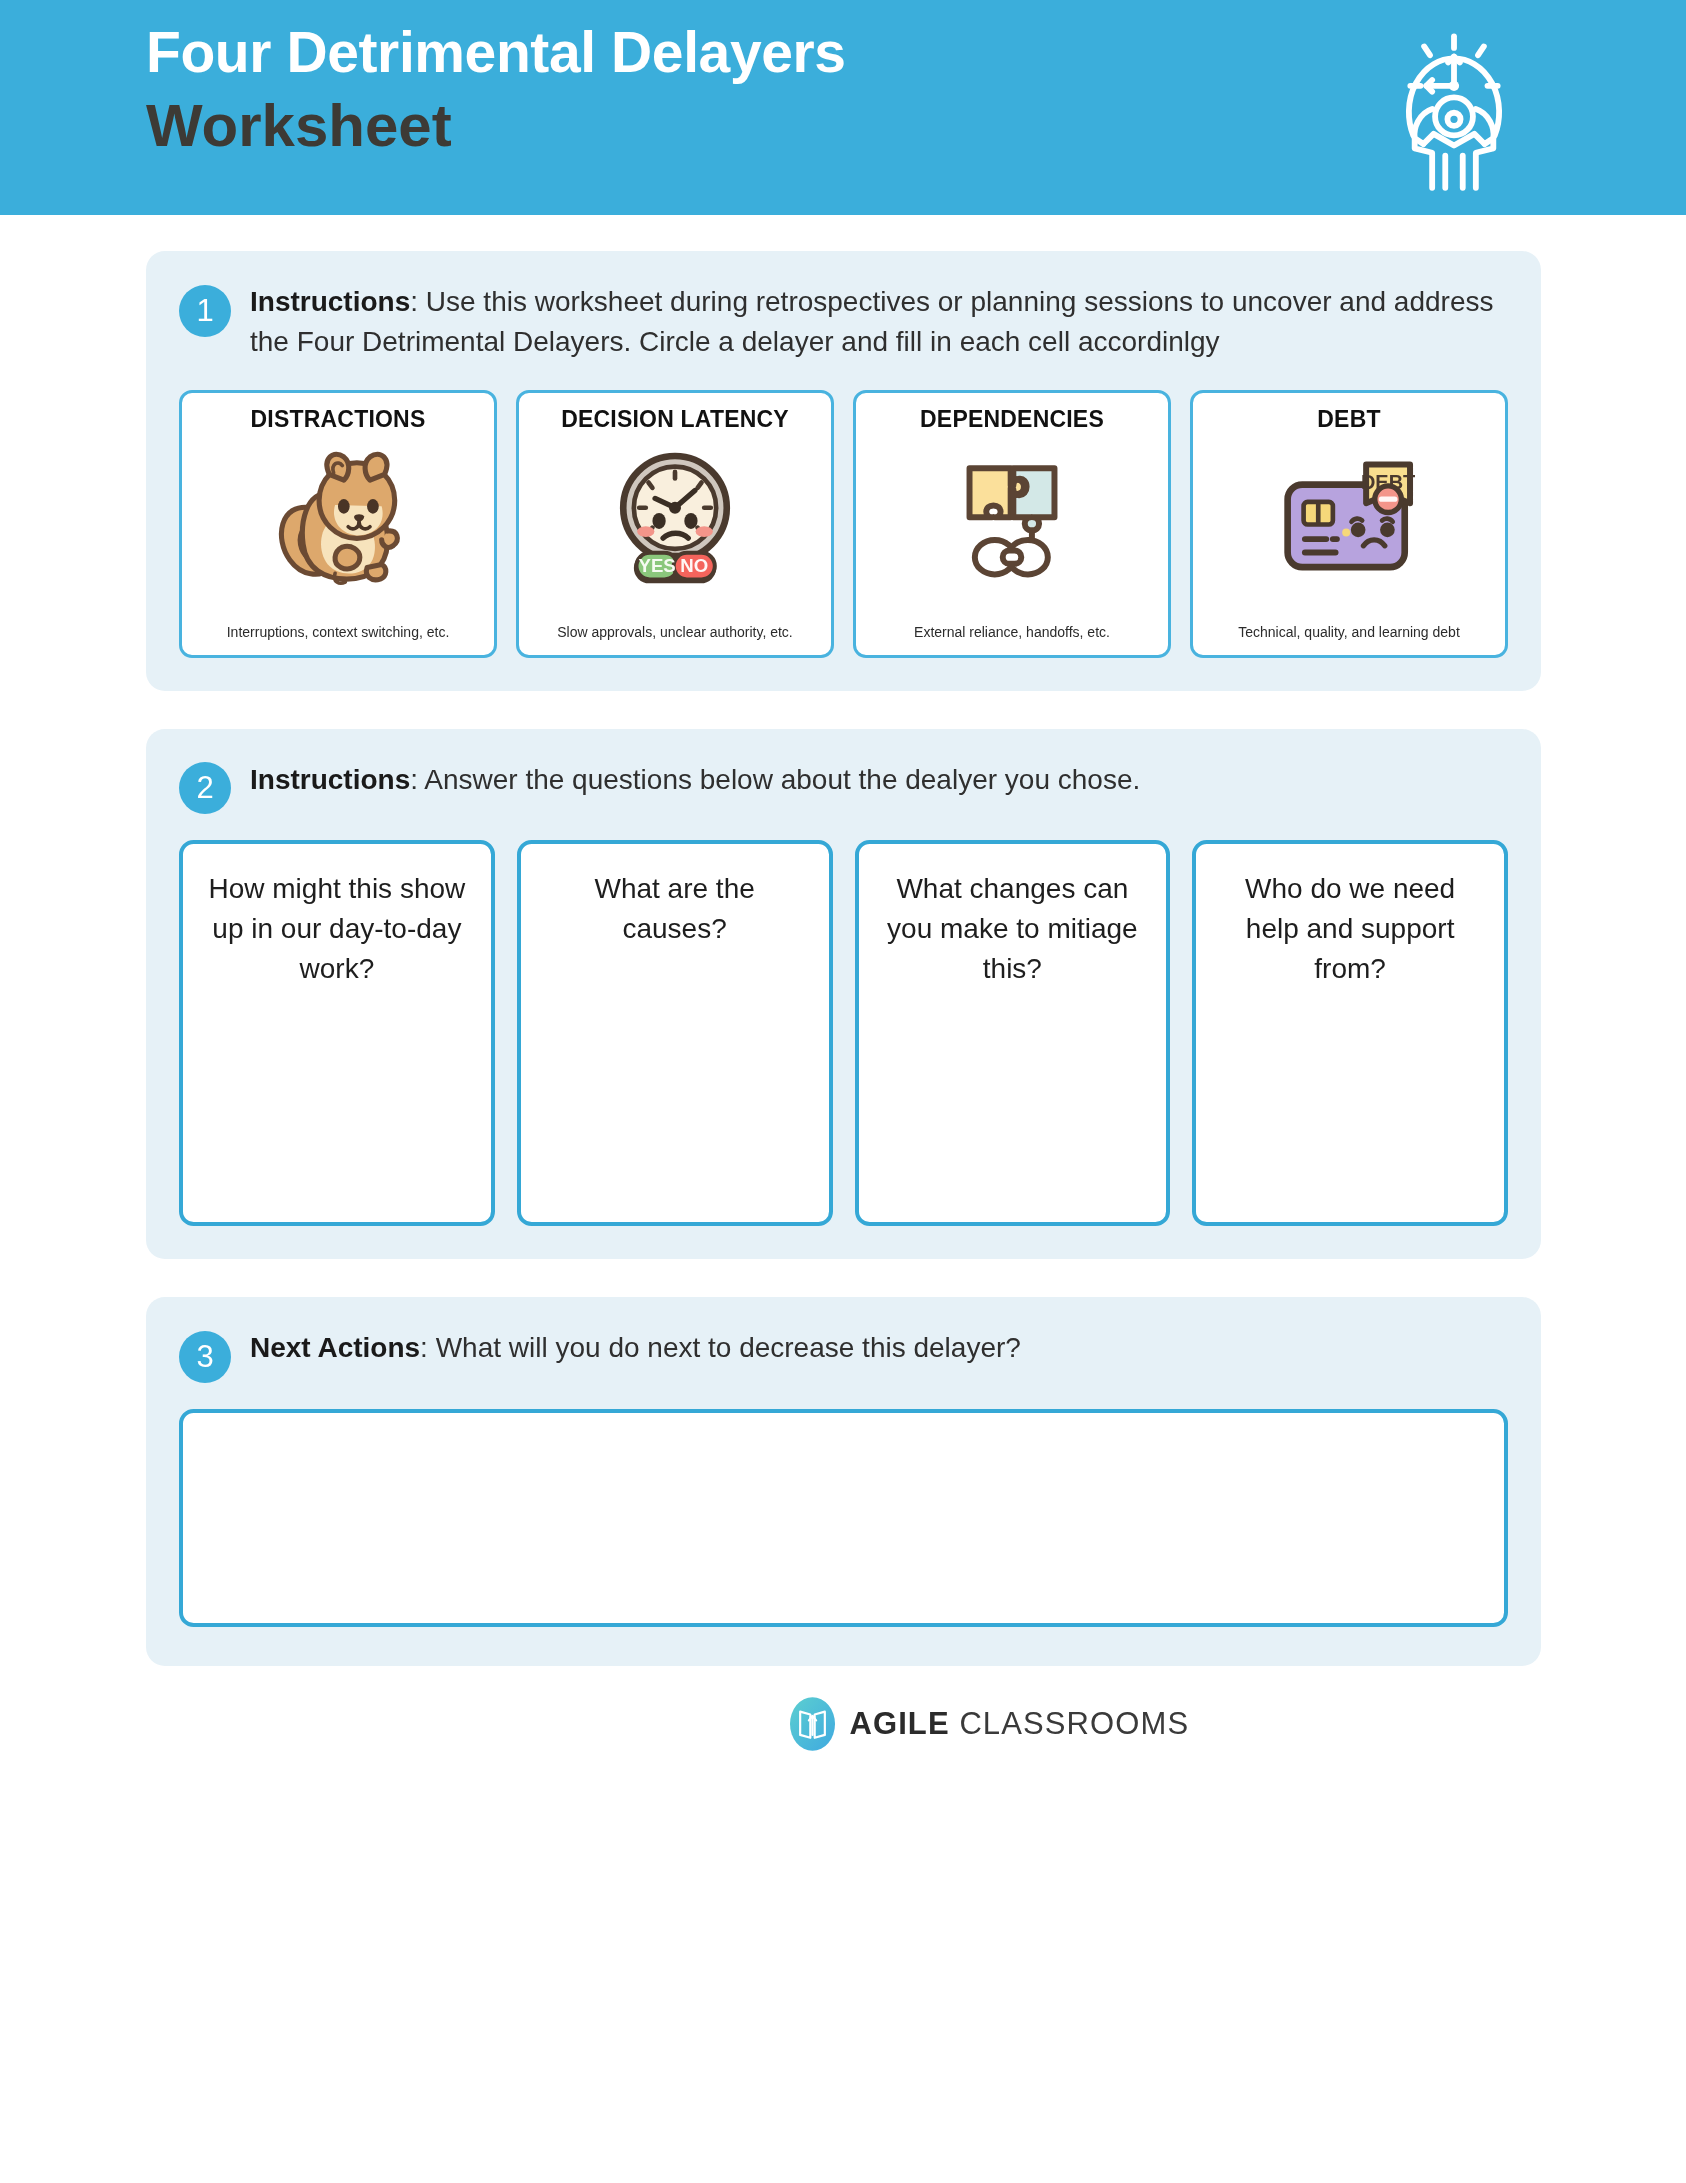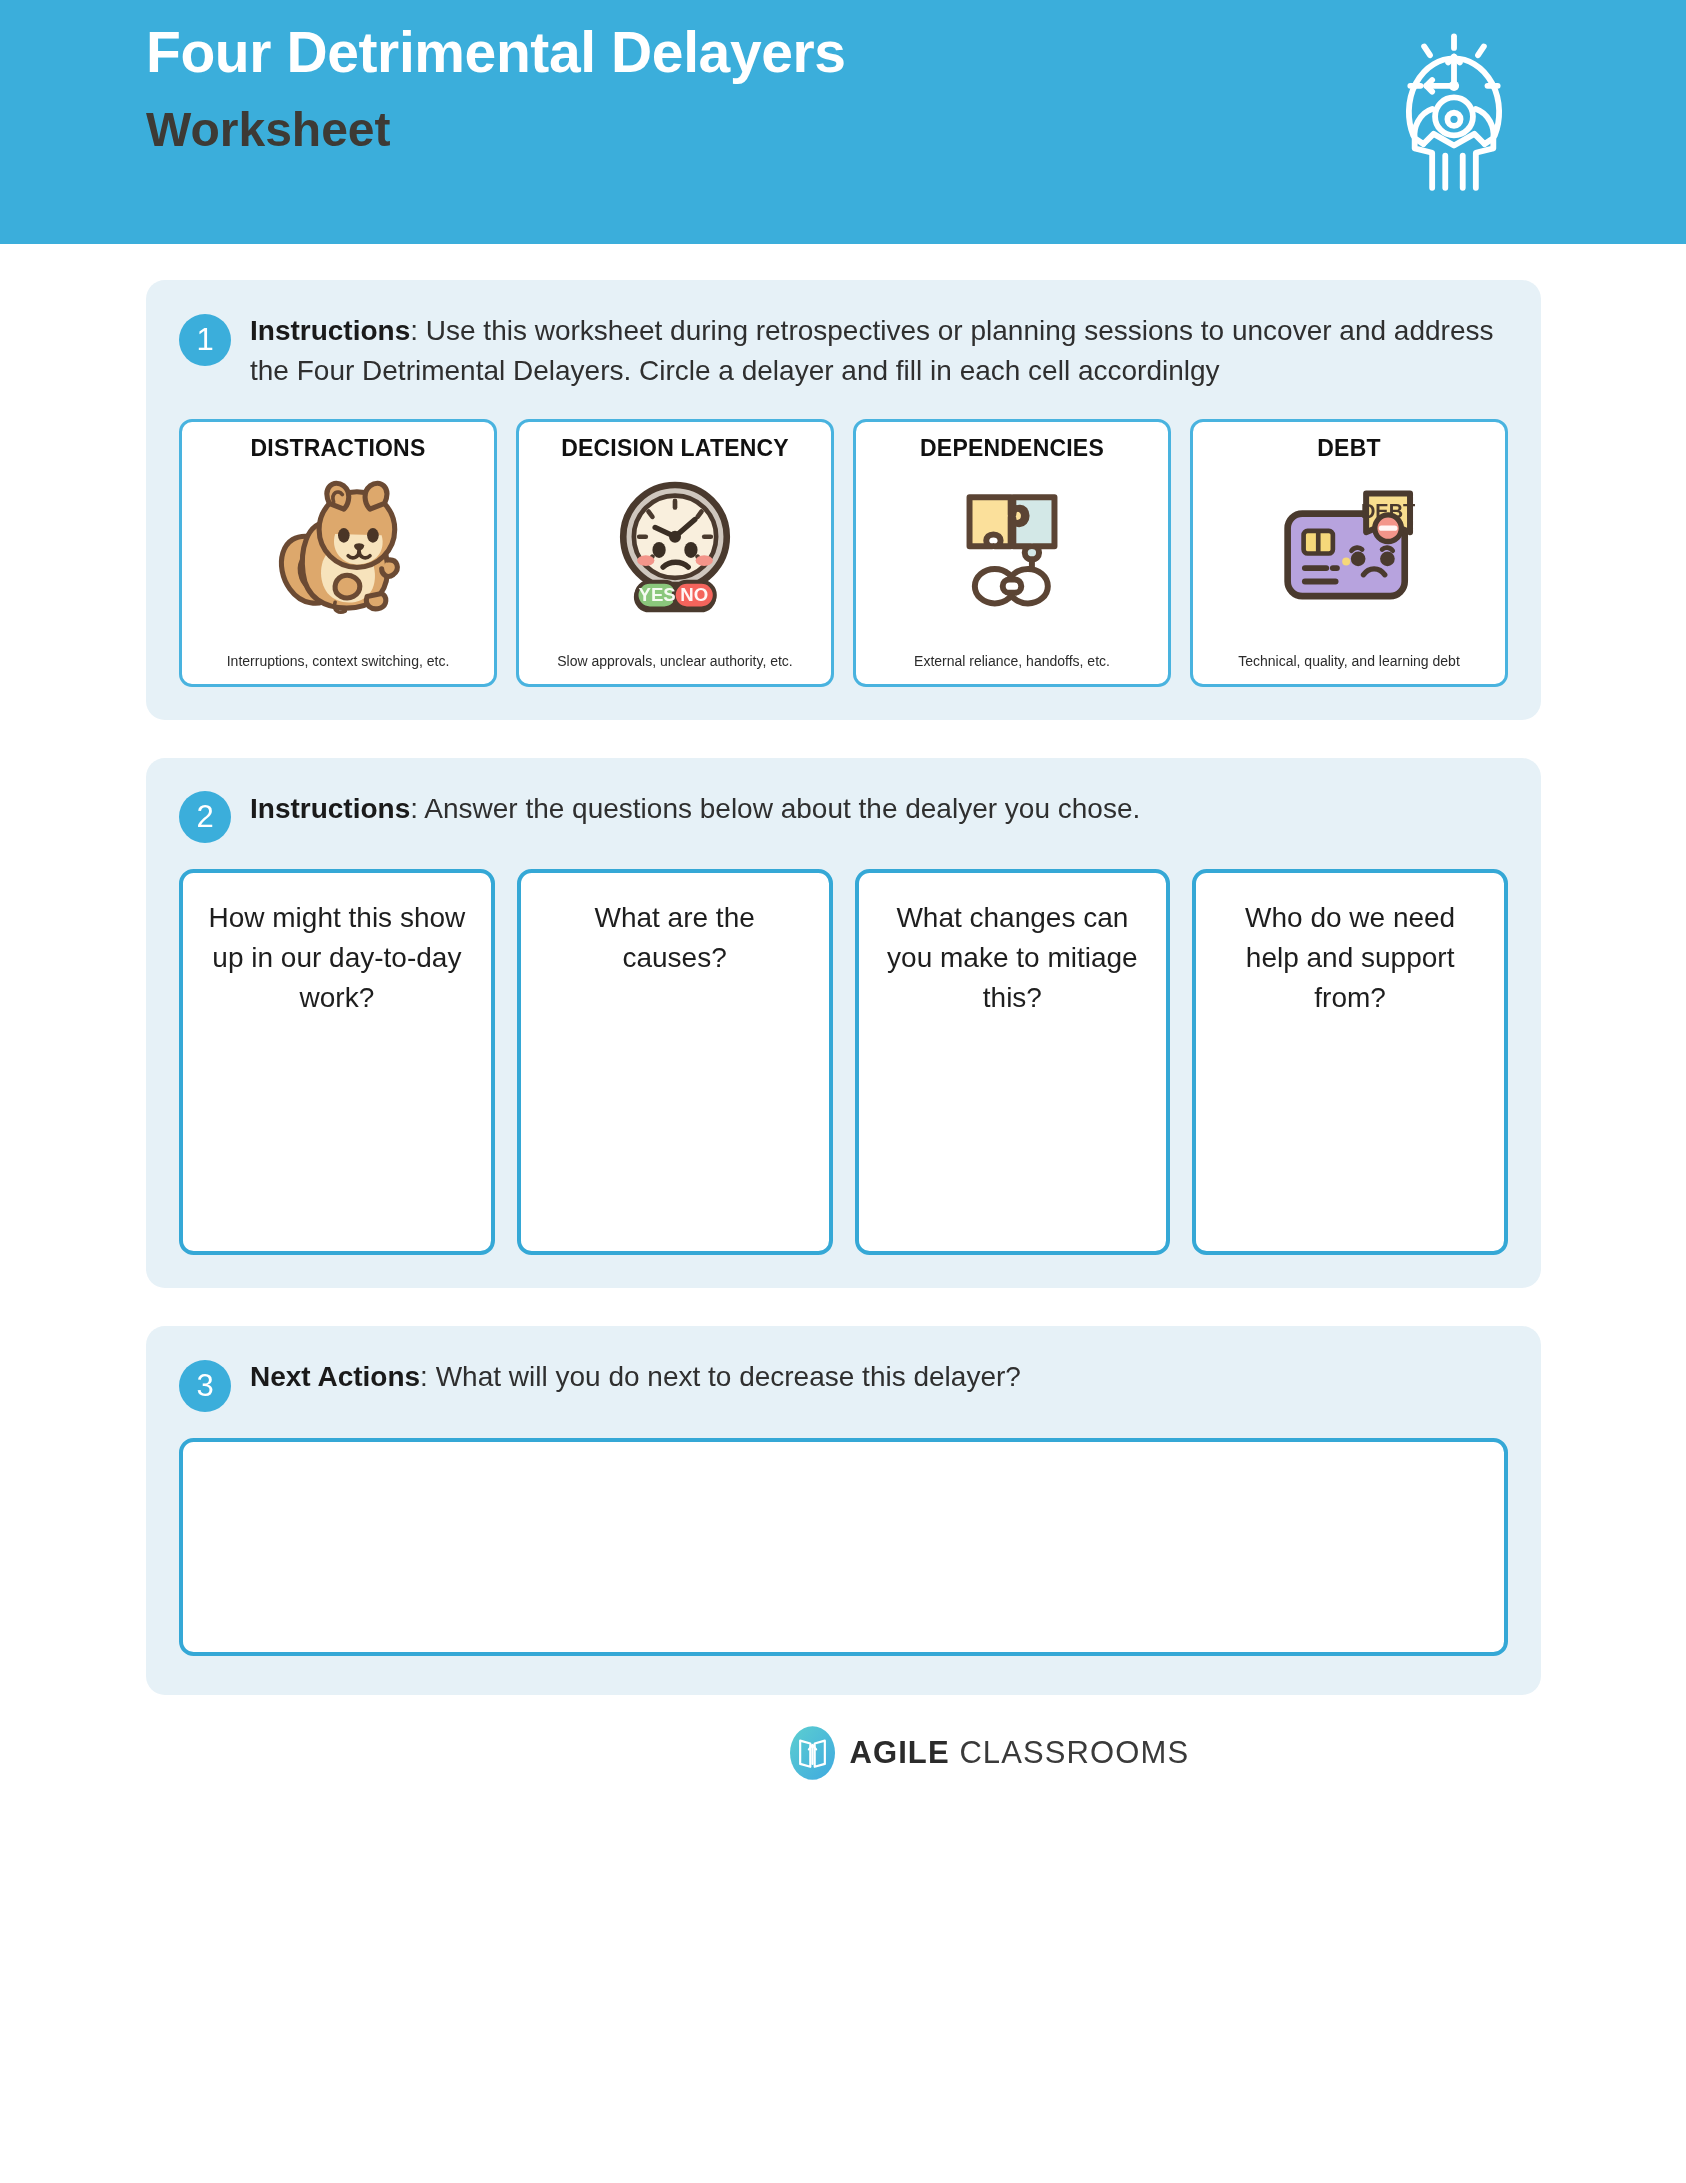--- a/index.html
+++ b/index.html
@@ -9,37 +9,37 @@
     height: 2183px;
     background: #ffffff;
     font-family: "Liberation Sans", sans-serif;
     overflow: hidden;
   }
 
   
   .header {
     position: relative;
     width: 1687px;
-    height: 244px;
+    height: 215px;
     background: #3BAEDB;
     padding: 22px 0 0 146px;
   }
   .header-title {
     font-size: 57px;
     font-weight: bold;
     color: #ffffff;
     letter-spacing: -0.4px;
     line-height: 1.08;
   }
   .header-subtitle {
-    font-size: 48px;
+    font-size: 60px;
     font-weight: bold;
     color: #3D3A35;
     line-height: 1.15;
-    margin-top: 18px;
+    margin-top: 7px;
   }
   .header-icon {
     position: absolute;
     right: 160px;
     top: 13px;
     width: 146px;
     height: 182px;
   }
 
   

